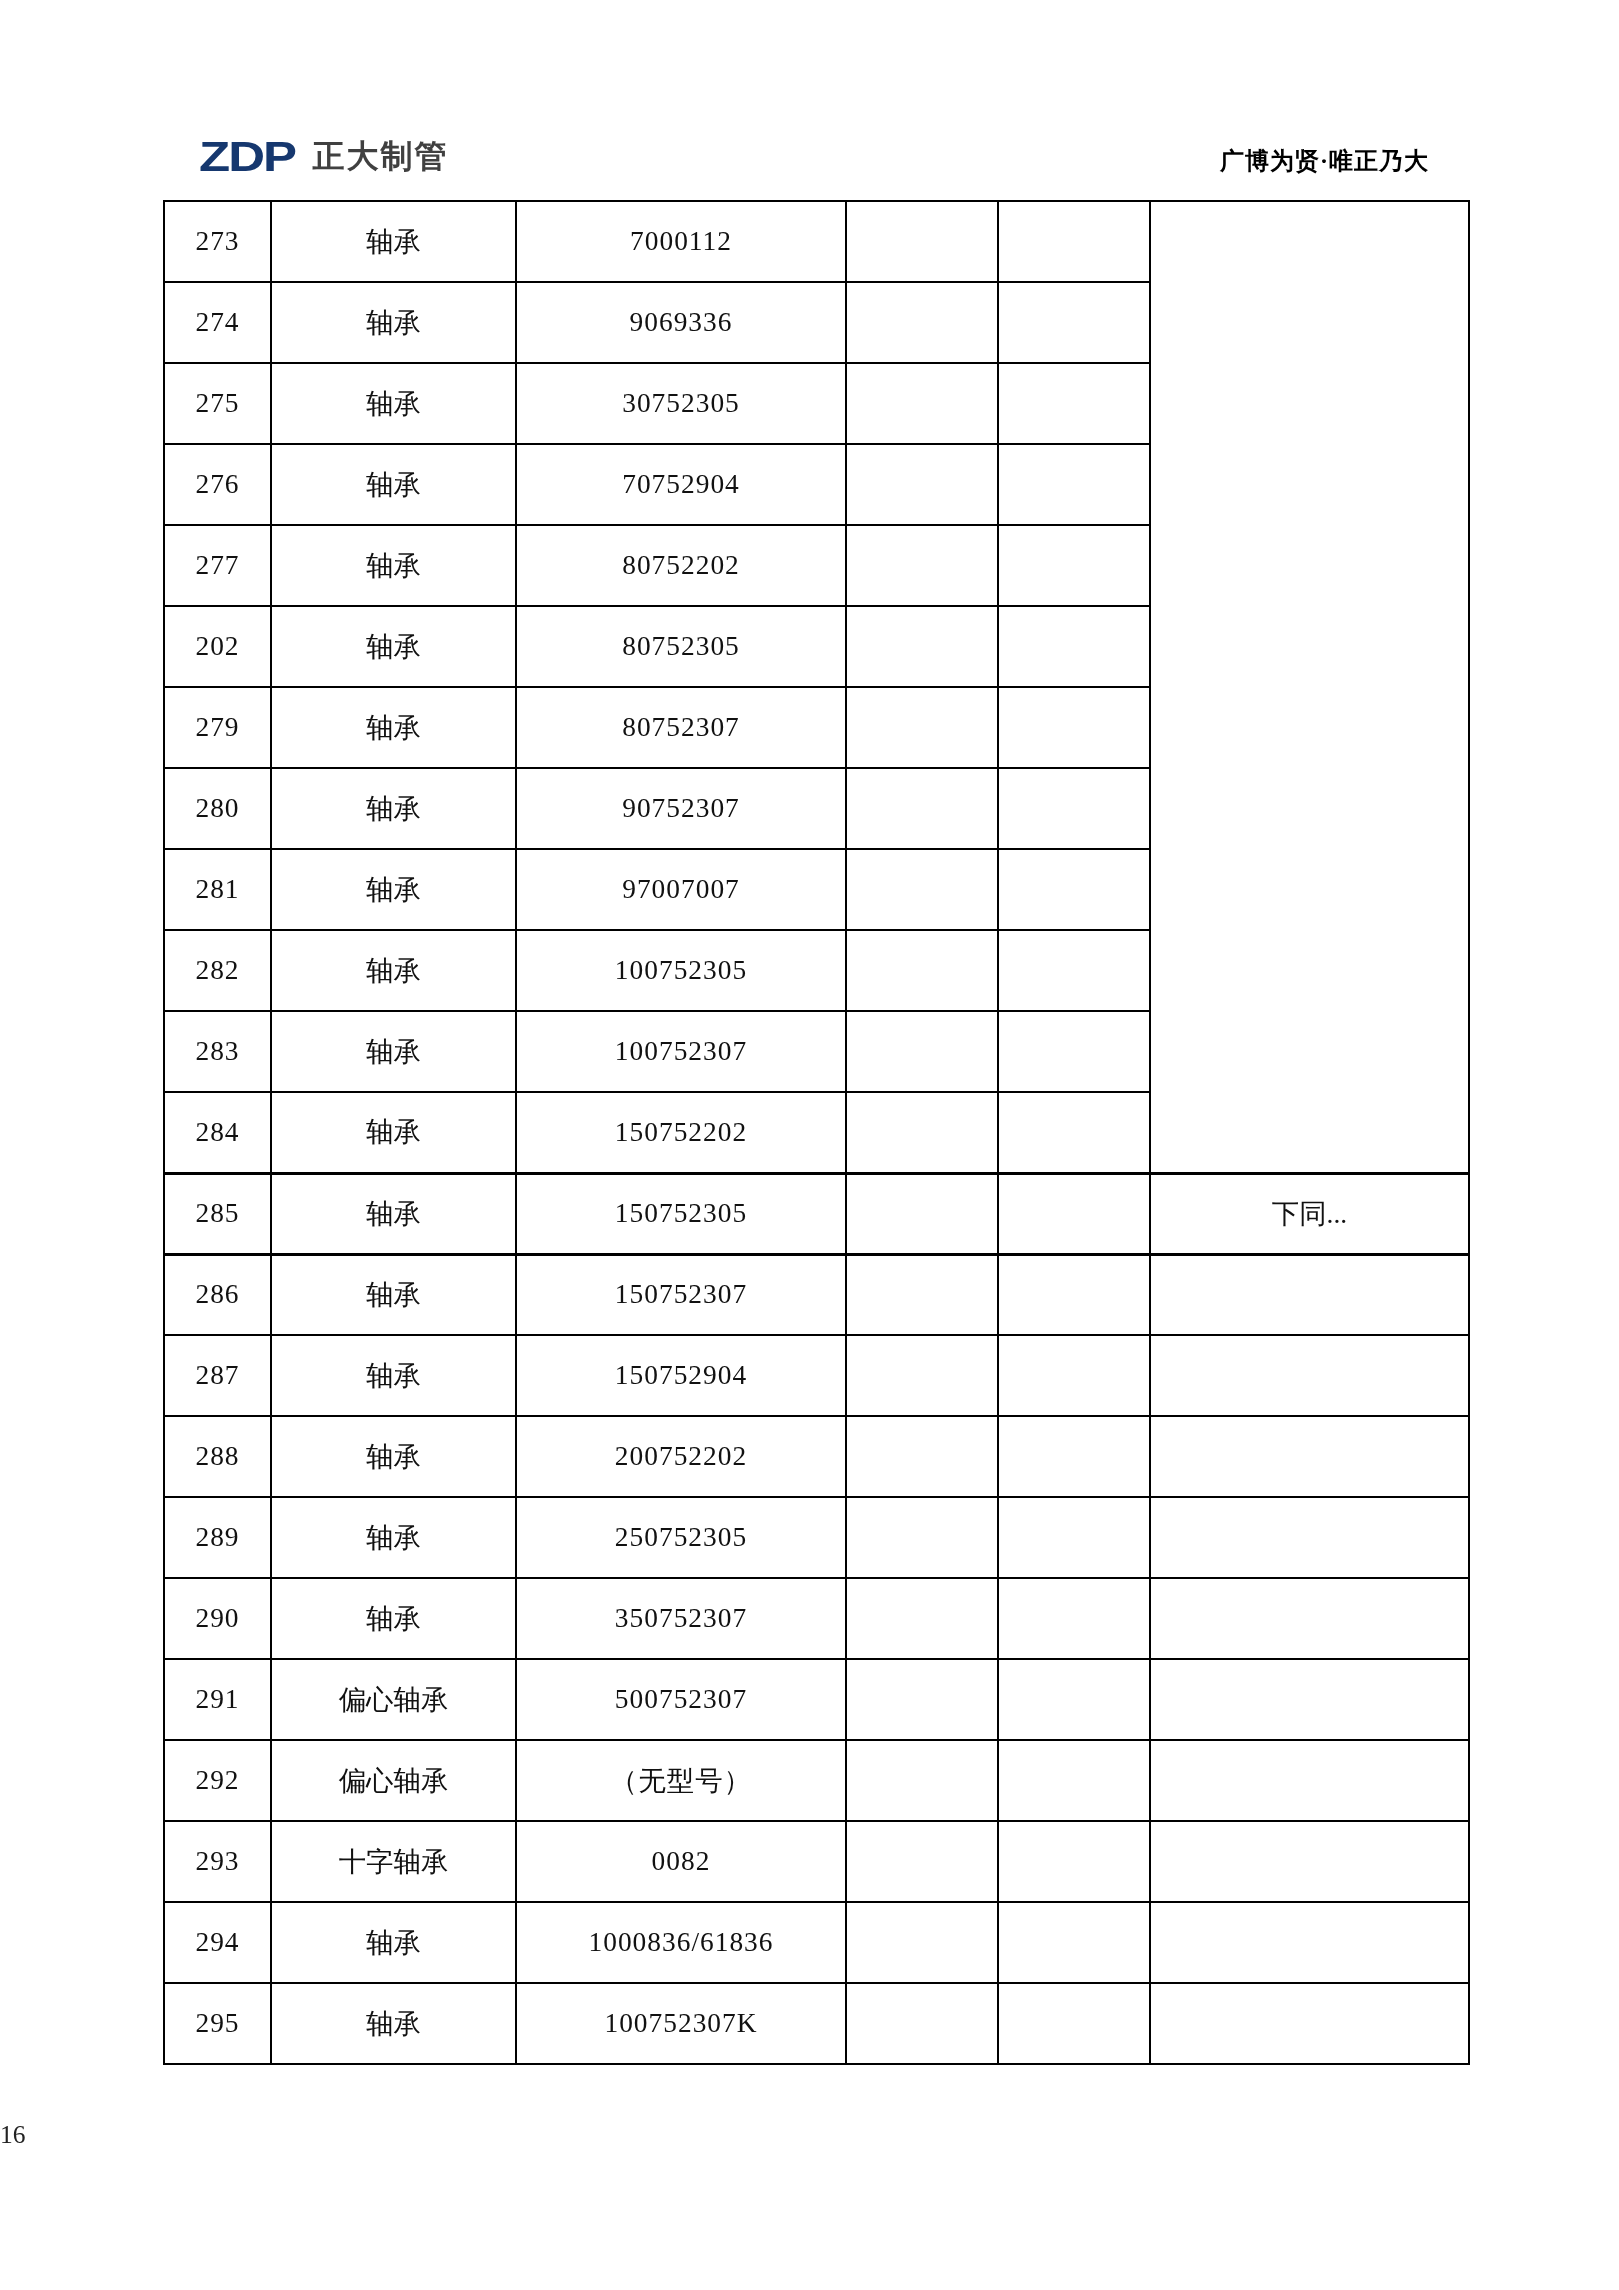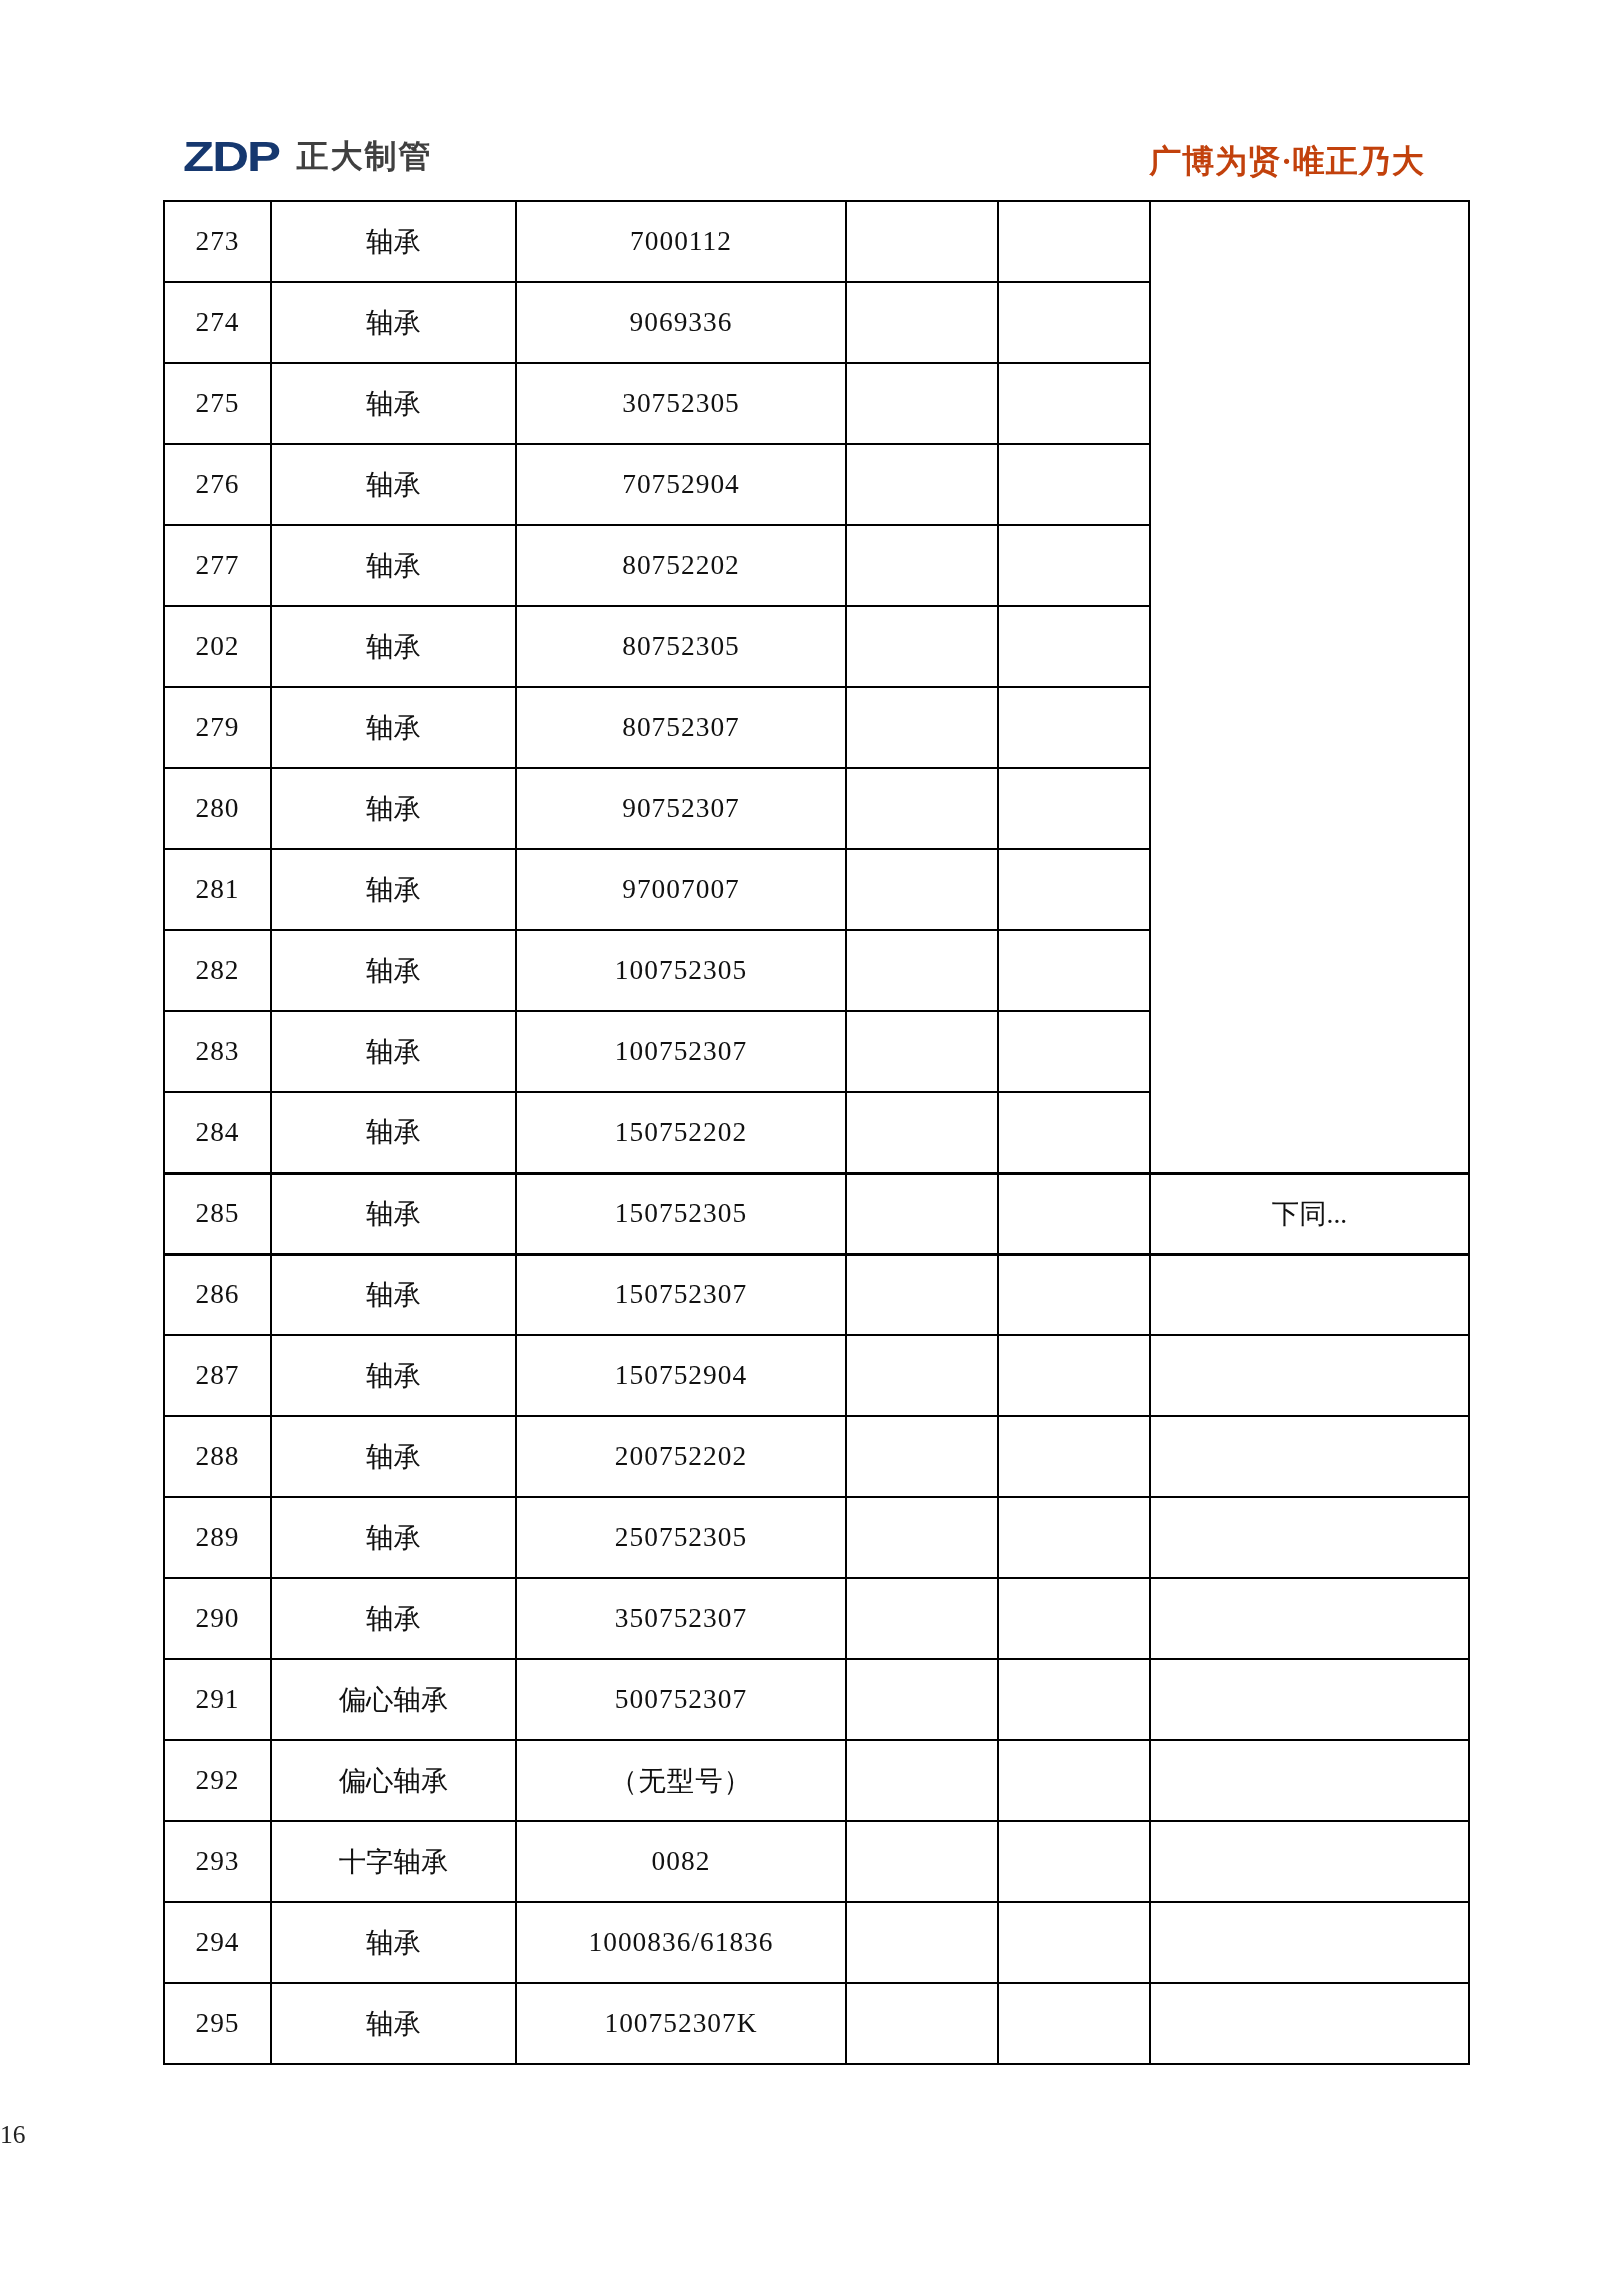--- a/index.html
+++ b/index.html
@@ -7,40 +7,40 @@
     position:relative;
     width:1619px;height:2291px;
     background:#ffffff;
     font-family:"Liberation Serif", serif;
     color:#1a1a1a;
     overflow:hidden;
     margin:0 auto;
   }
   
   .hdr-logo{
-    position:absolute;left:183px;top:130px;height:53px;
+    position:absolute;left:199px;top:130px;height:53px;
     display:flex;align-items:center;
   }
   .logo-zdp{
     font-family:"Liberation Sans", sans-serif;
     font-weight:900;font-size:51px;line-height:51px;
     color:#16386f;letter-spacing:-2px;
     transform:scaleY(0.82);
   }
   .logo-cn{
     font-family:"Liberation Sans", sans-serif;
     font-weight:700;font-size:32px;line-height:47px;
     color:#404040;letter-spacing:2px;margin-left:17.6px;
   }
   .hdr-slogan{
     position:absolute;left:1145px;top:143px;width:284px;
     font-family:"Liberation Serif", serif;
-    font-weight:700;font-size:32px;line-height:37px;
-    color:#c2410c;letter-spacing:1px;white-space:nowrap;
-    text-align:center;
+    font-weight:700;font-size:24px;line-height:37px;
+    color:#000000;letter-spacing:1px;white-space:nowrap;
+    text-align:right;
   }
   
   table.parts{
     position:absolute;left:163px;top:200px;
     width:1305px;height:1621px;
     border-collapse:collapse;table-layout:fixed;
     border:2.9px solid #000;
   }
   table.parts td{
     border:2px solid #000;

